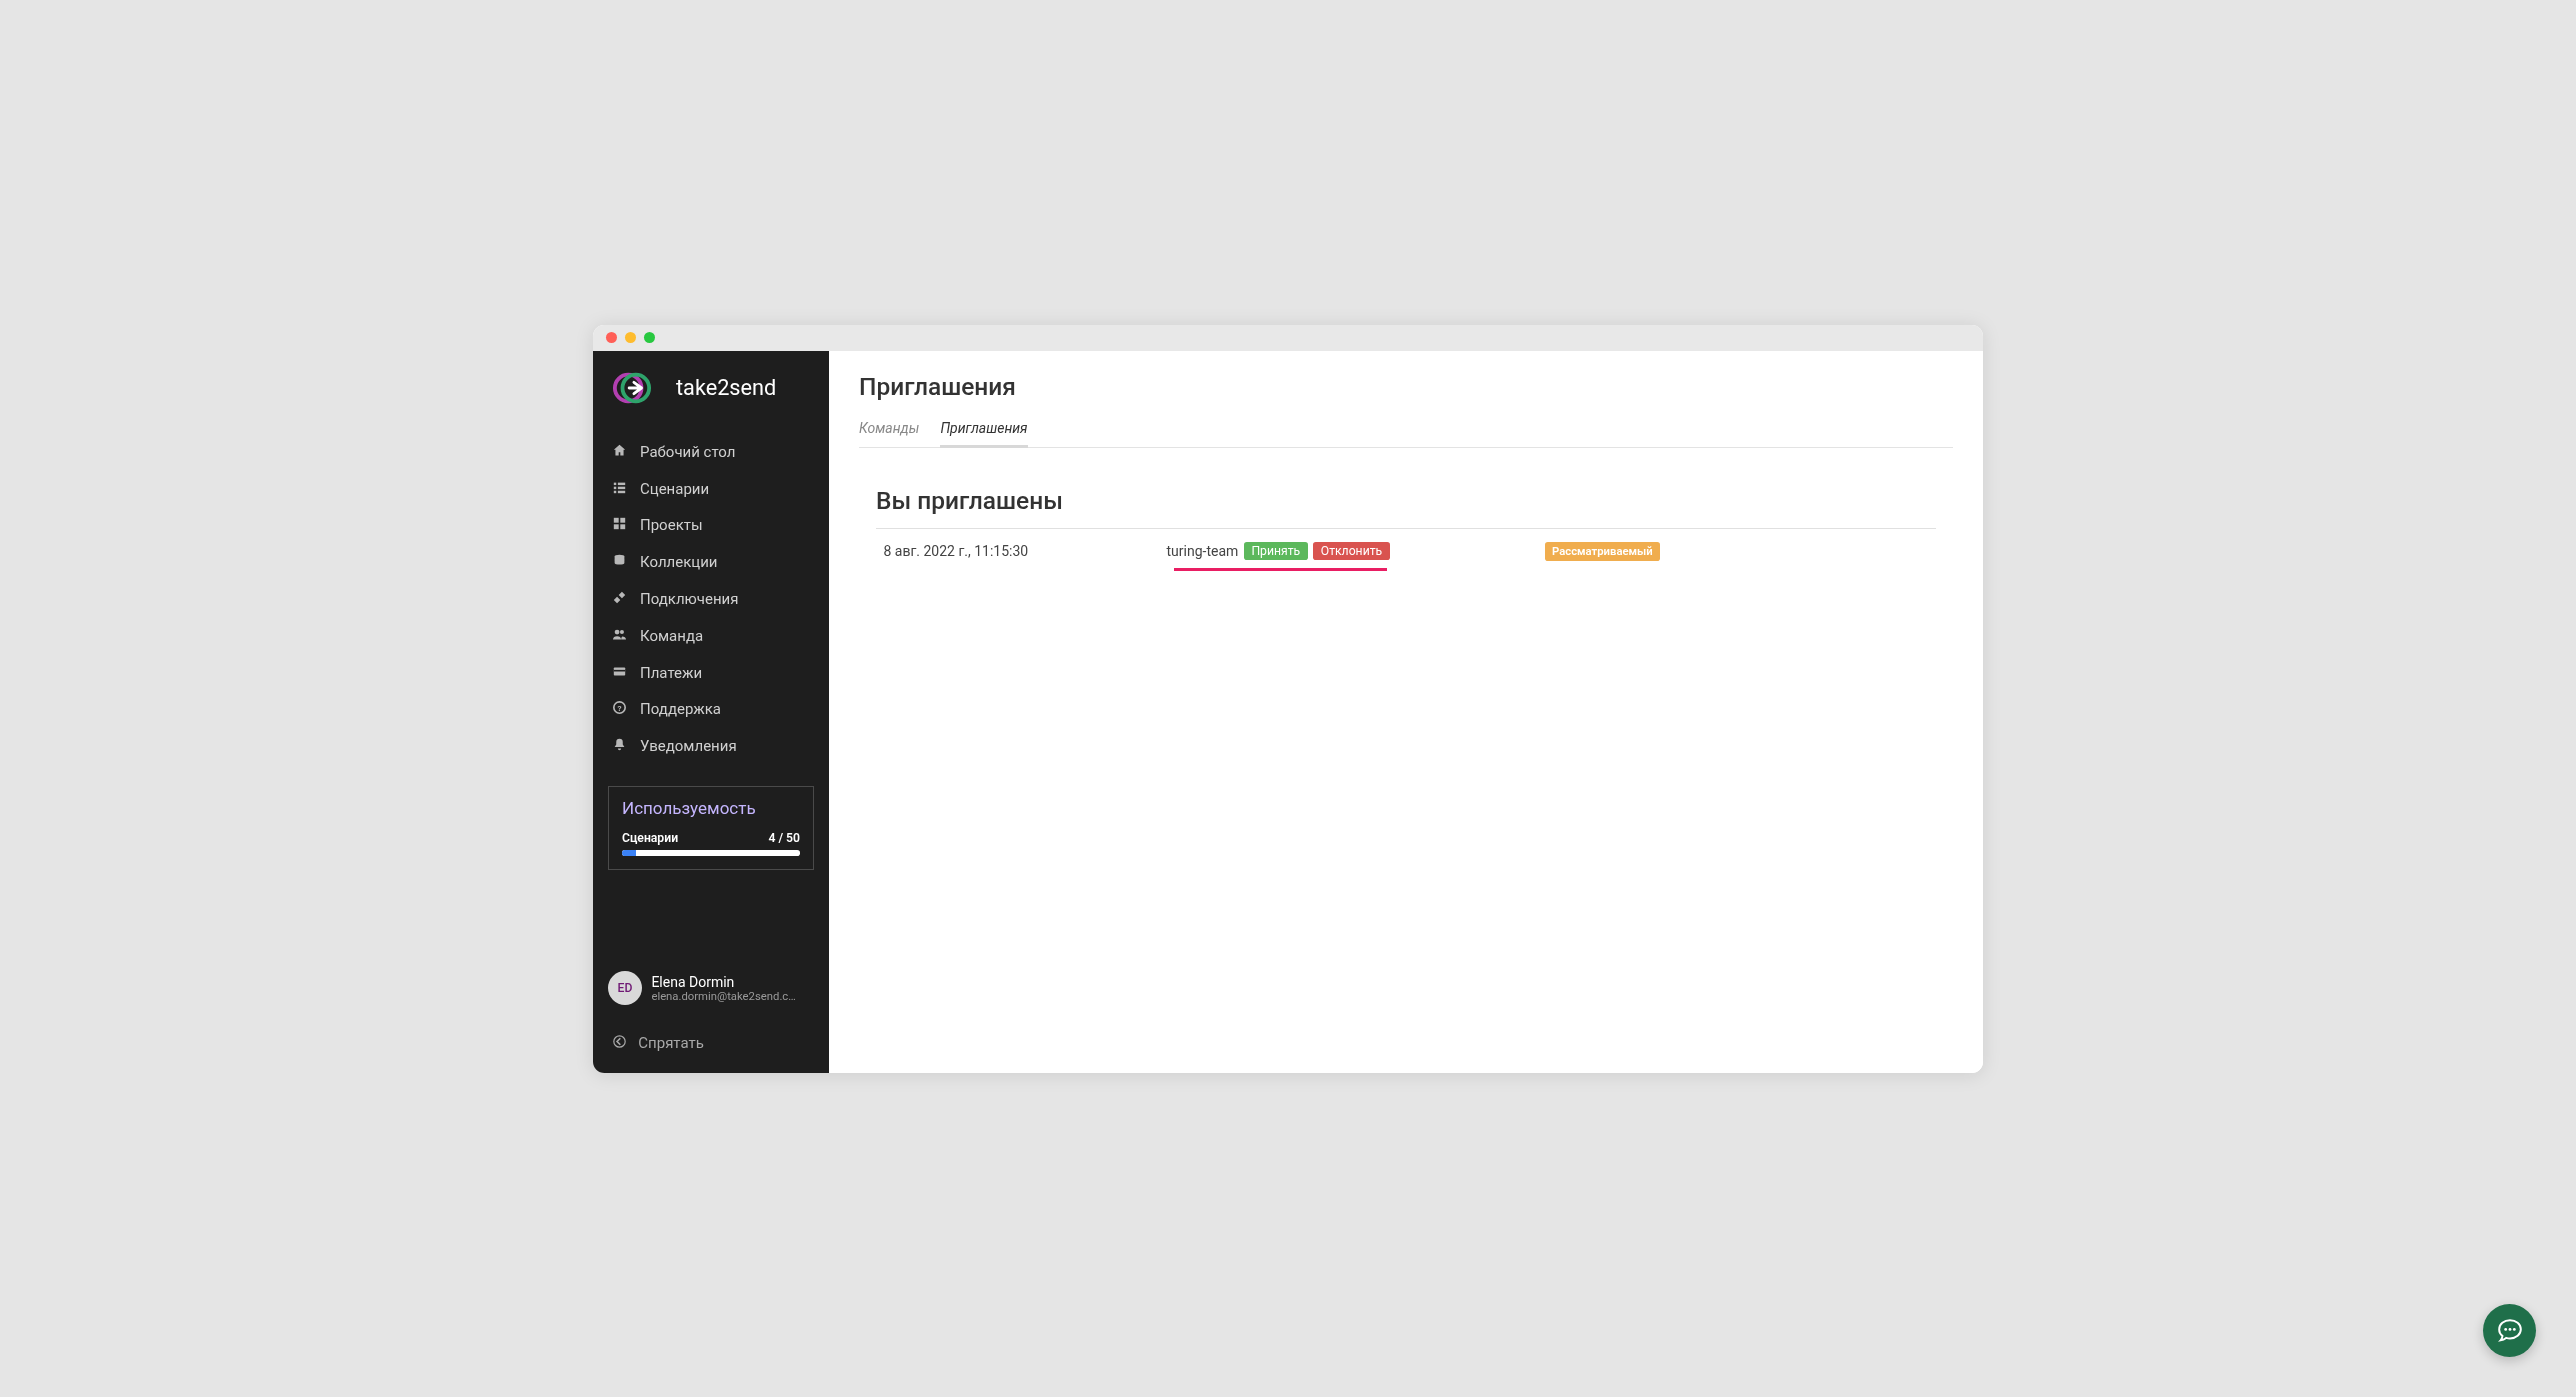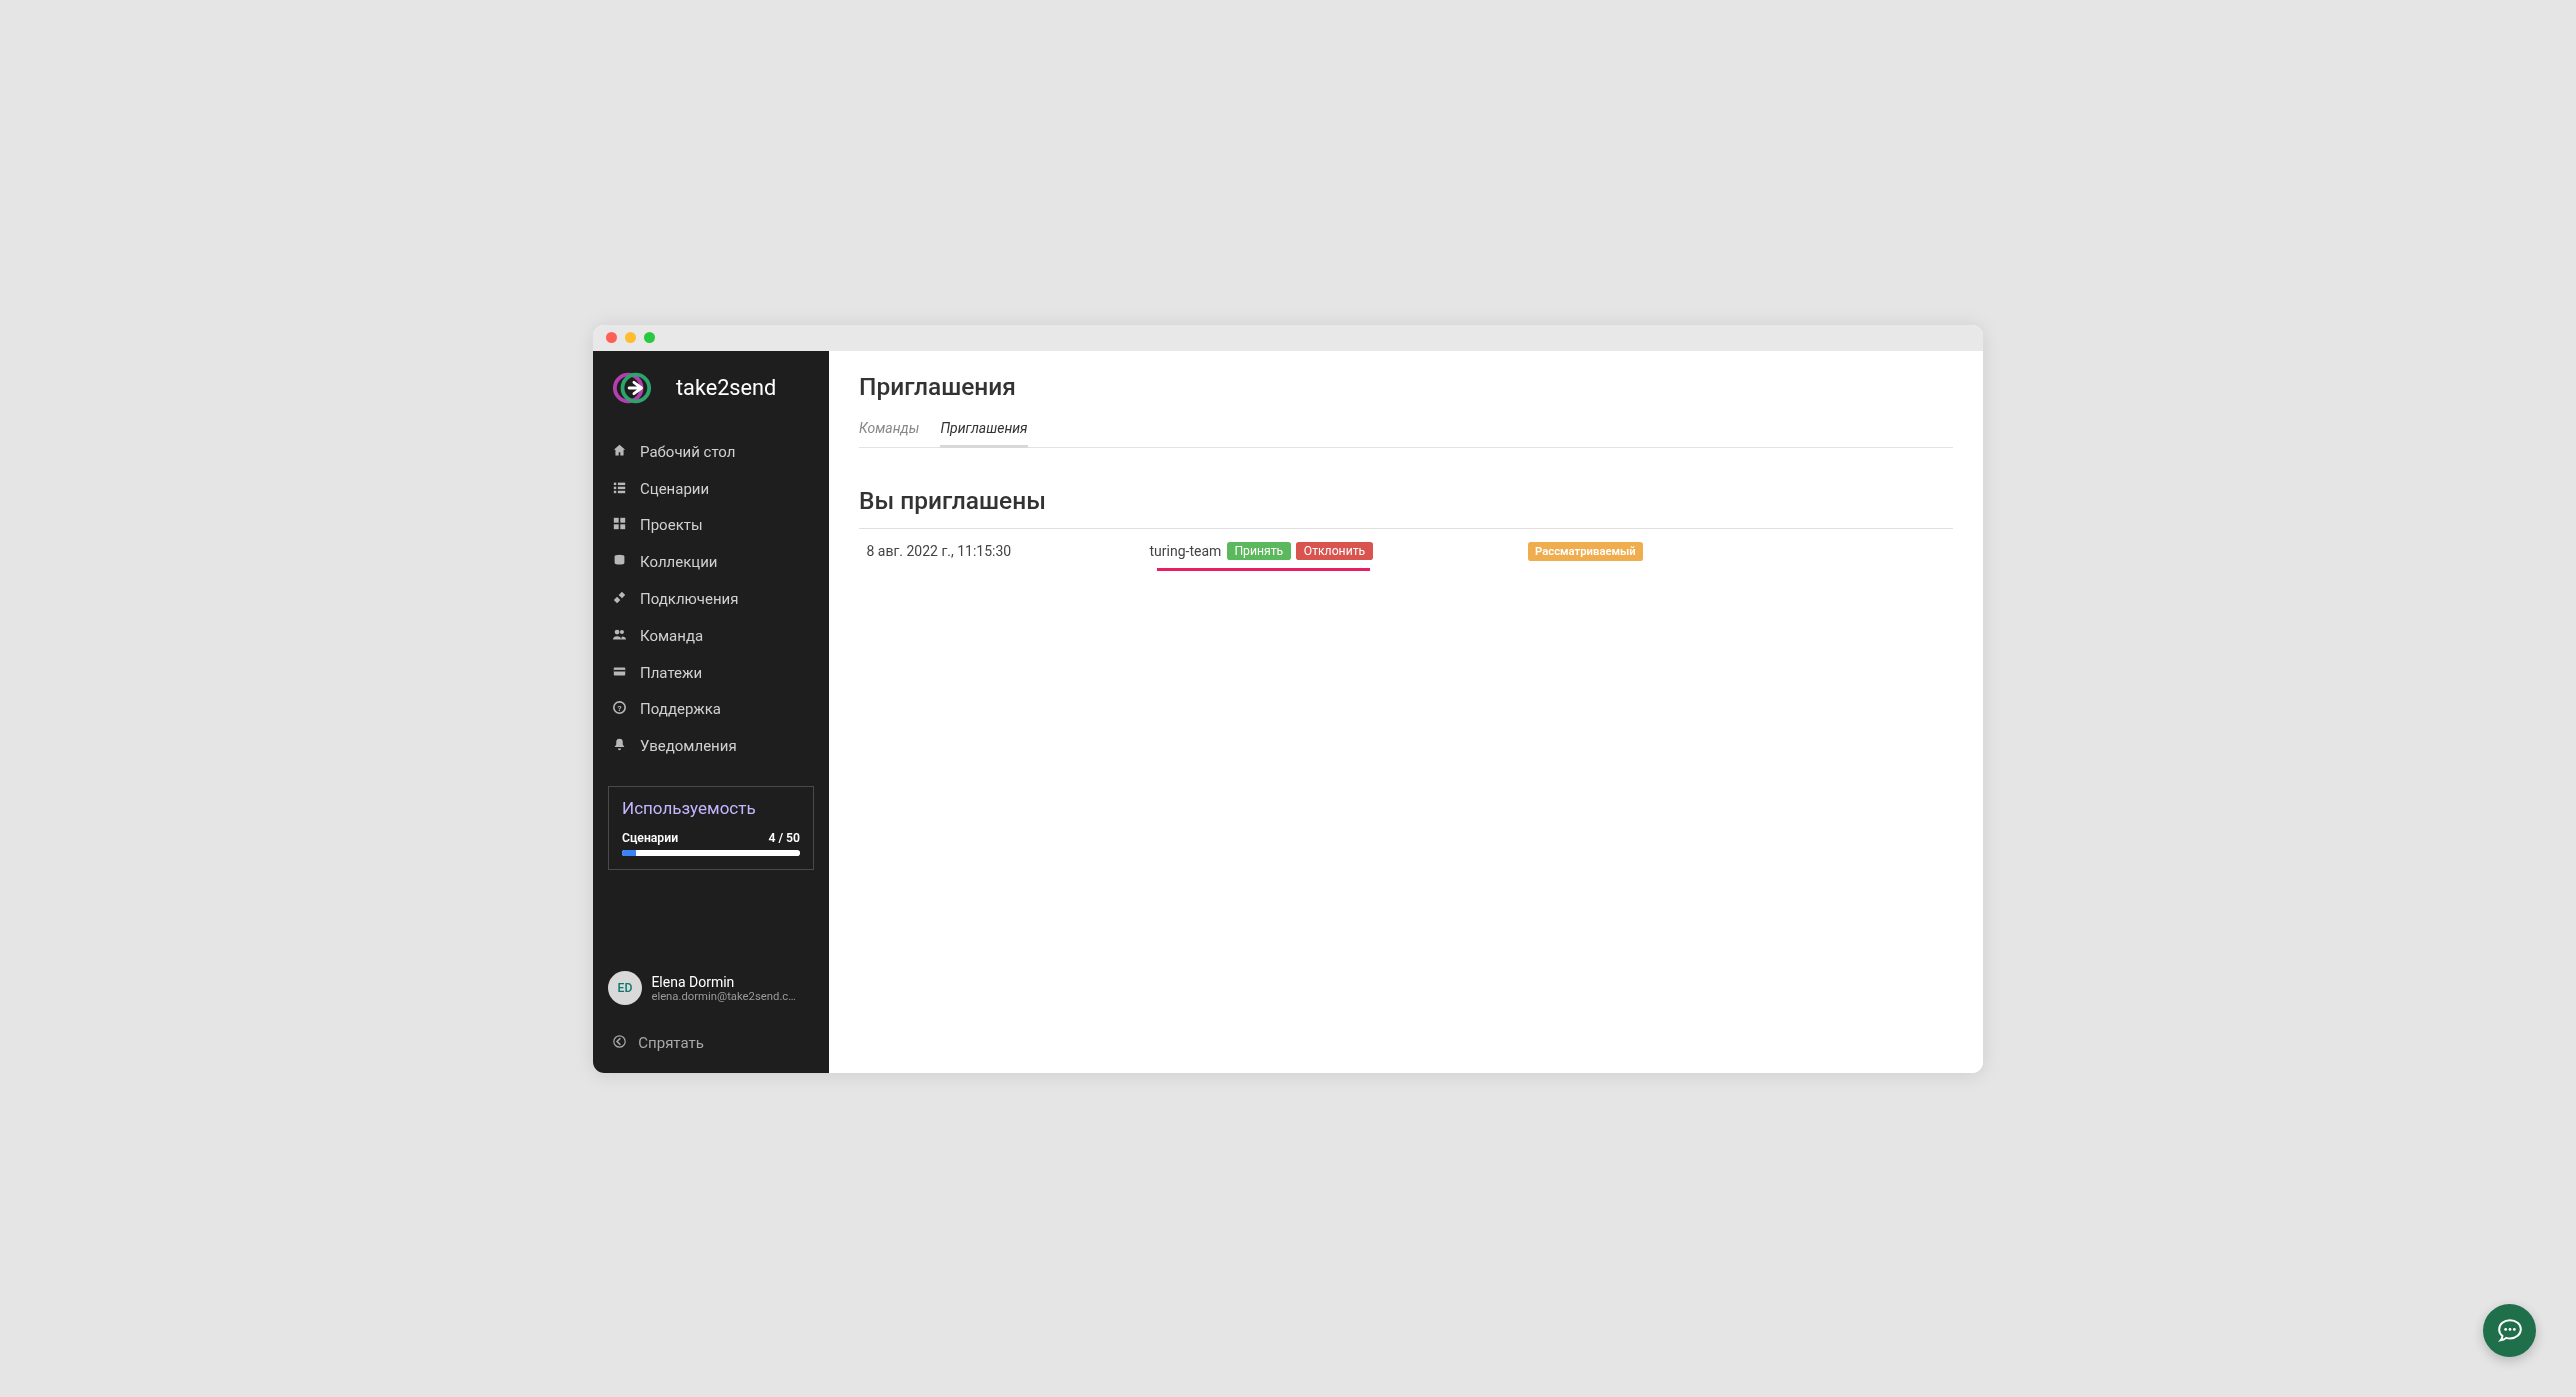--- a/index.html
+++ b/index.html
@@ -126,21 +126,21 @@
       display: flex;
       align-items: center;
       gap: 9.4px;
       padding: 9.4px 15px 19px 15px;
     }
     .avatar {
       width: 34px;
       height: 34px;
       border-radius: 50%;
       background: #d9d9d9;
-      color: #0f766e;
+      color: #701a75;
       display: flex;
       align-items: center;
       justify-content: center;
       font-size: 12.2px;
       font-weight: 500;
       flex-shrink: 0;
     }
     .profile-info {
       overflow: hidden;
     }
@@ -199,21 +199,21 @@
     .tab.active::after {
       content: "";
       position: absolute;
       left: 0;
       right: 0;
       bottom: -0.9px;
       height: 2.8px;
       background: #d8d8d8;
     }
     .content {
-      padding: 38px 30px;
+      padding: 38px 47px;
     }
     .section-title {
       font-size: 24.5px;
       font-weight: 500;
       color: #333;
       margin-bottom: 13px;
     }
     .inv-table {
       border-top: 0.9px solid #e0e0e0;
       margin-bottom: 30px;

